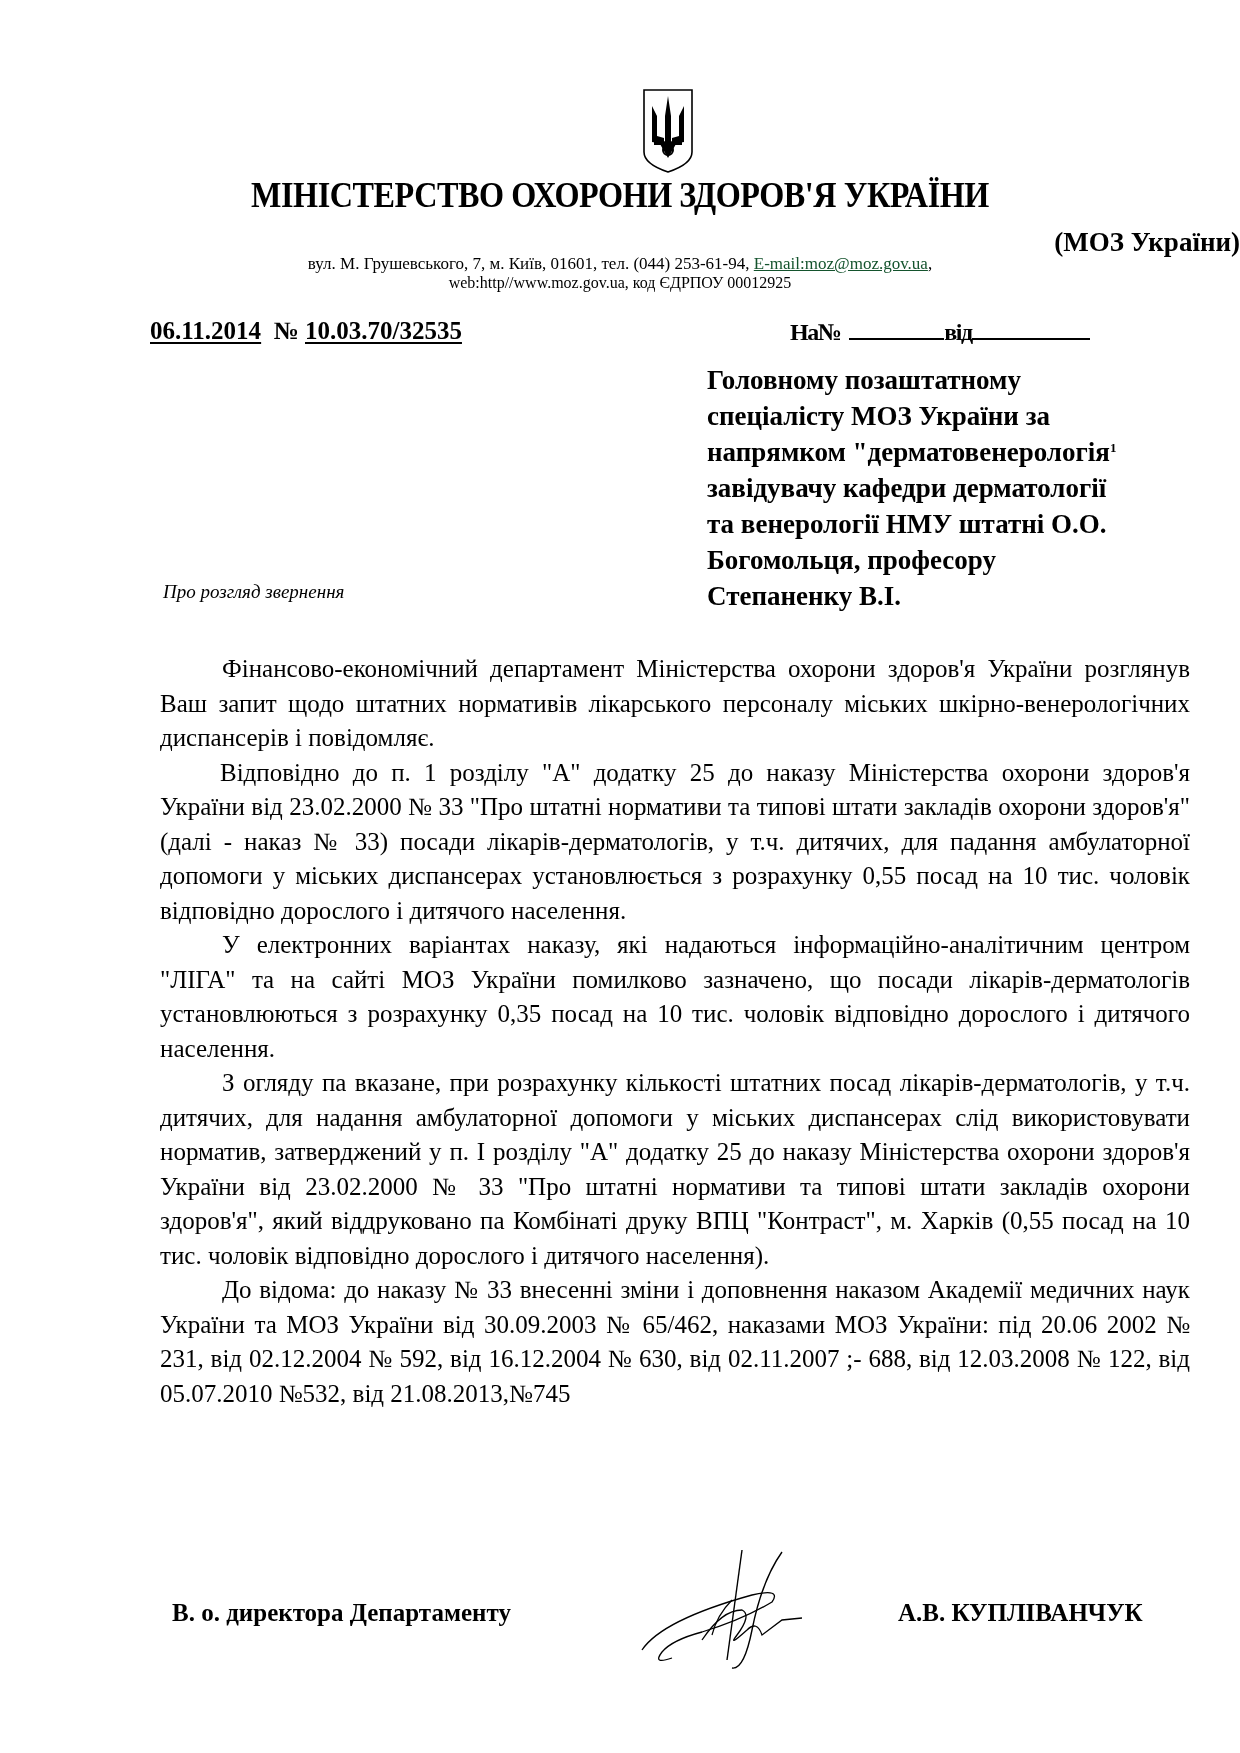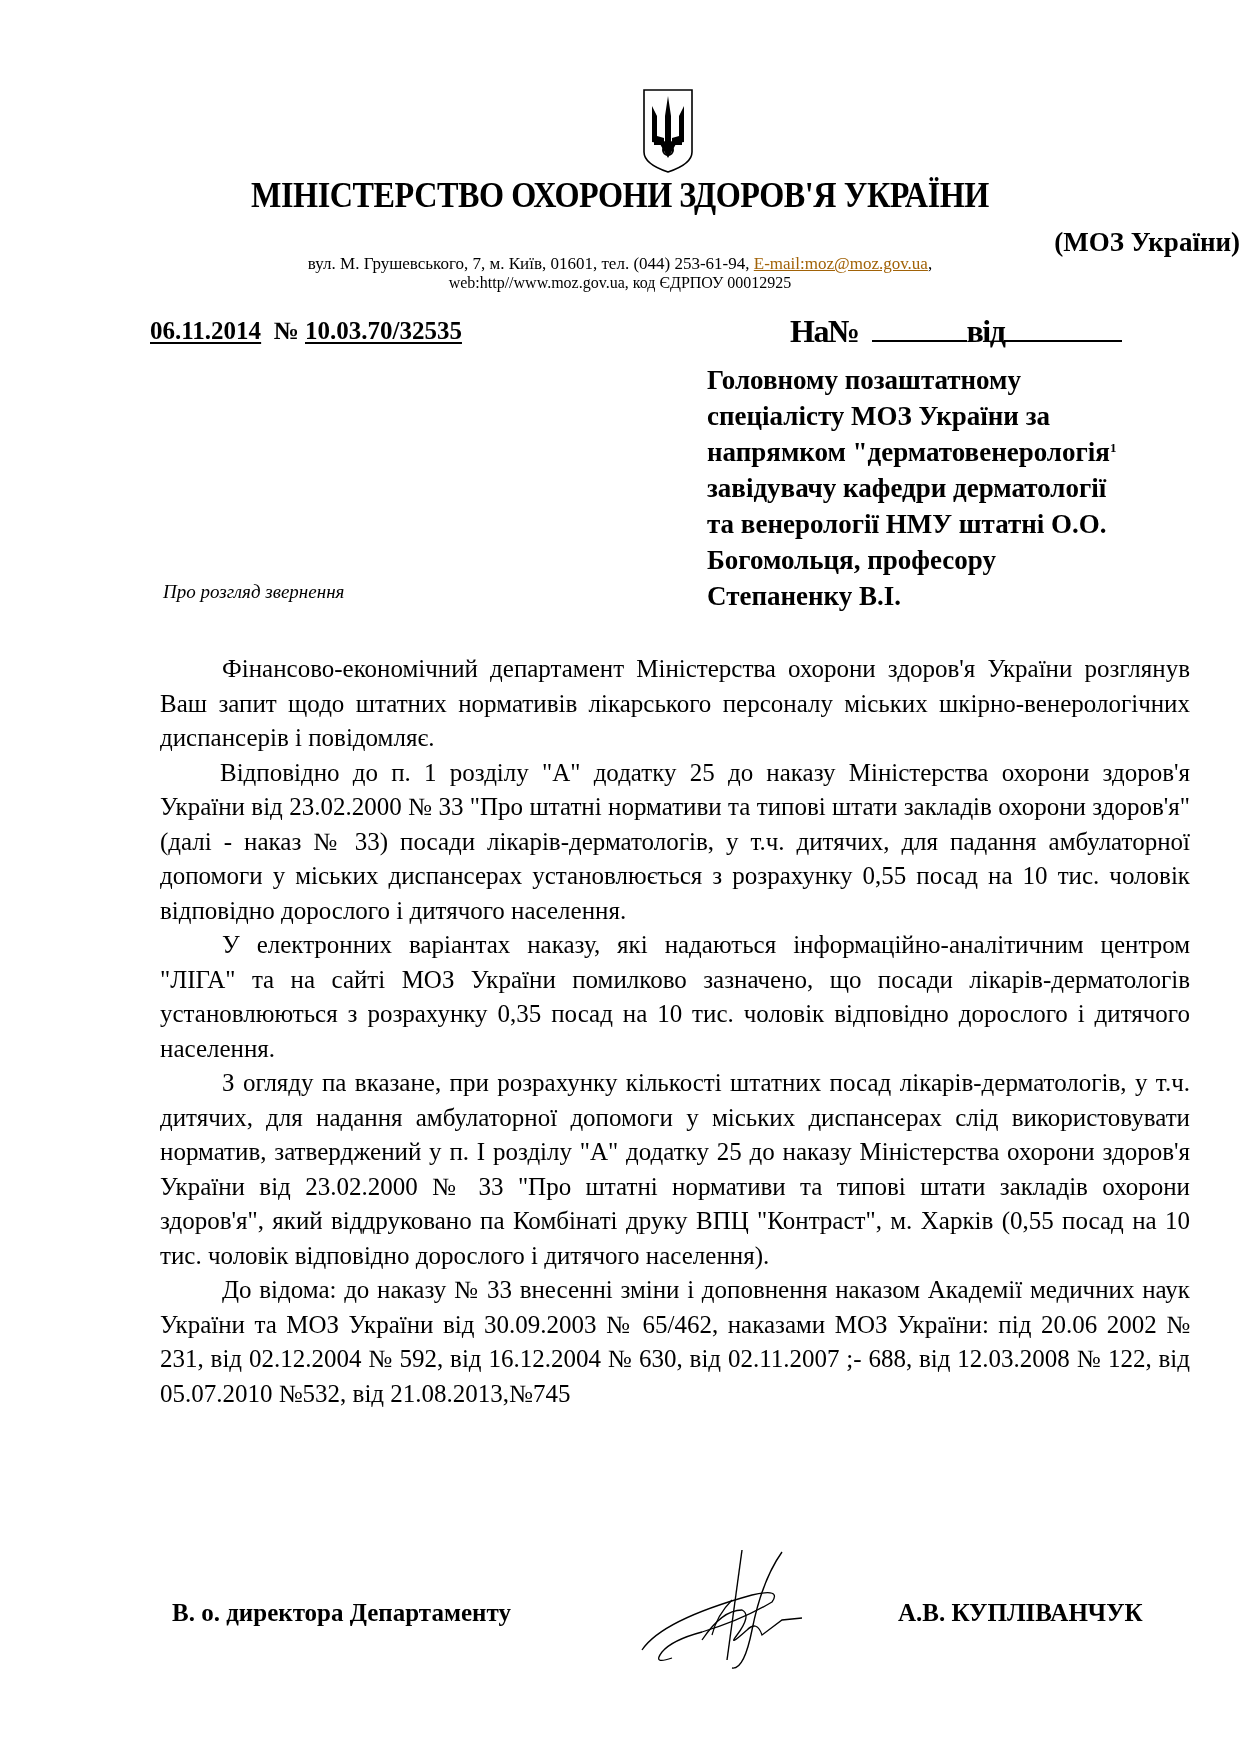--- a/index.html
+++ b/index.html
@@ -54,21 +54,21 @@
     .address-line {
       position: absolute;
       left: 0;
       width: 1240px;
       top: 253px;
       text-align: center;
       font-size: 17px;
       line-height: 22px;
     }
     .address-line .email {
-      color: #a16207;
+      color: #14532d;
       text-decoration: underline;
     }
     .web-line {
       position: absolute;
       left: 0;
       width: 1240px;
       top: 272px;
       text-align: center;
       font-size: 16px;
       line-height: 22px;
@@ -84,21 +84,21 @@
     .outgoing .u {
       text-decoration: underline;
       text-decoration-thickness: 2px;
       text-underline-offset: 3px;
     }
     .incoming {
       position: absolute;
       left: 790px;
       top: 316px;
       font-weight: bold;
-      font-size: 32px;
+      font-size: 24px;
       line-height: 30px;
       letter-spacing: -1.5px;
     }
     .incoming .blank {
       display: inline-block;
       border-bottom: 2px solid #000;
       height: 22px;
       vertical-align: baseline;
     }
     .addressee {

